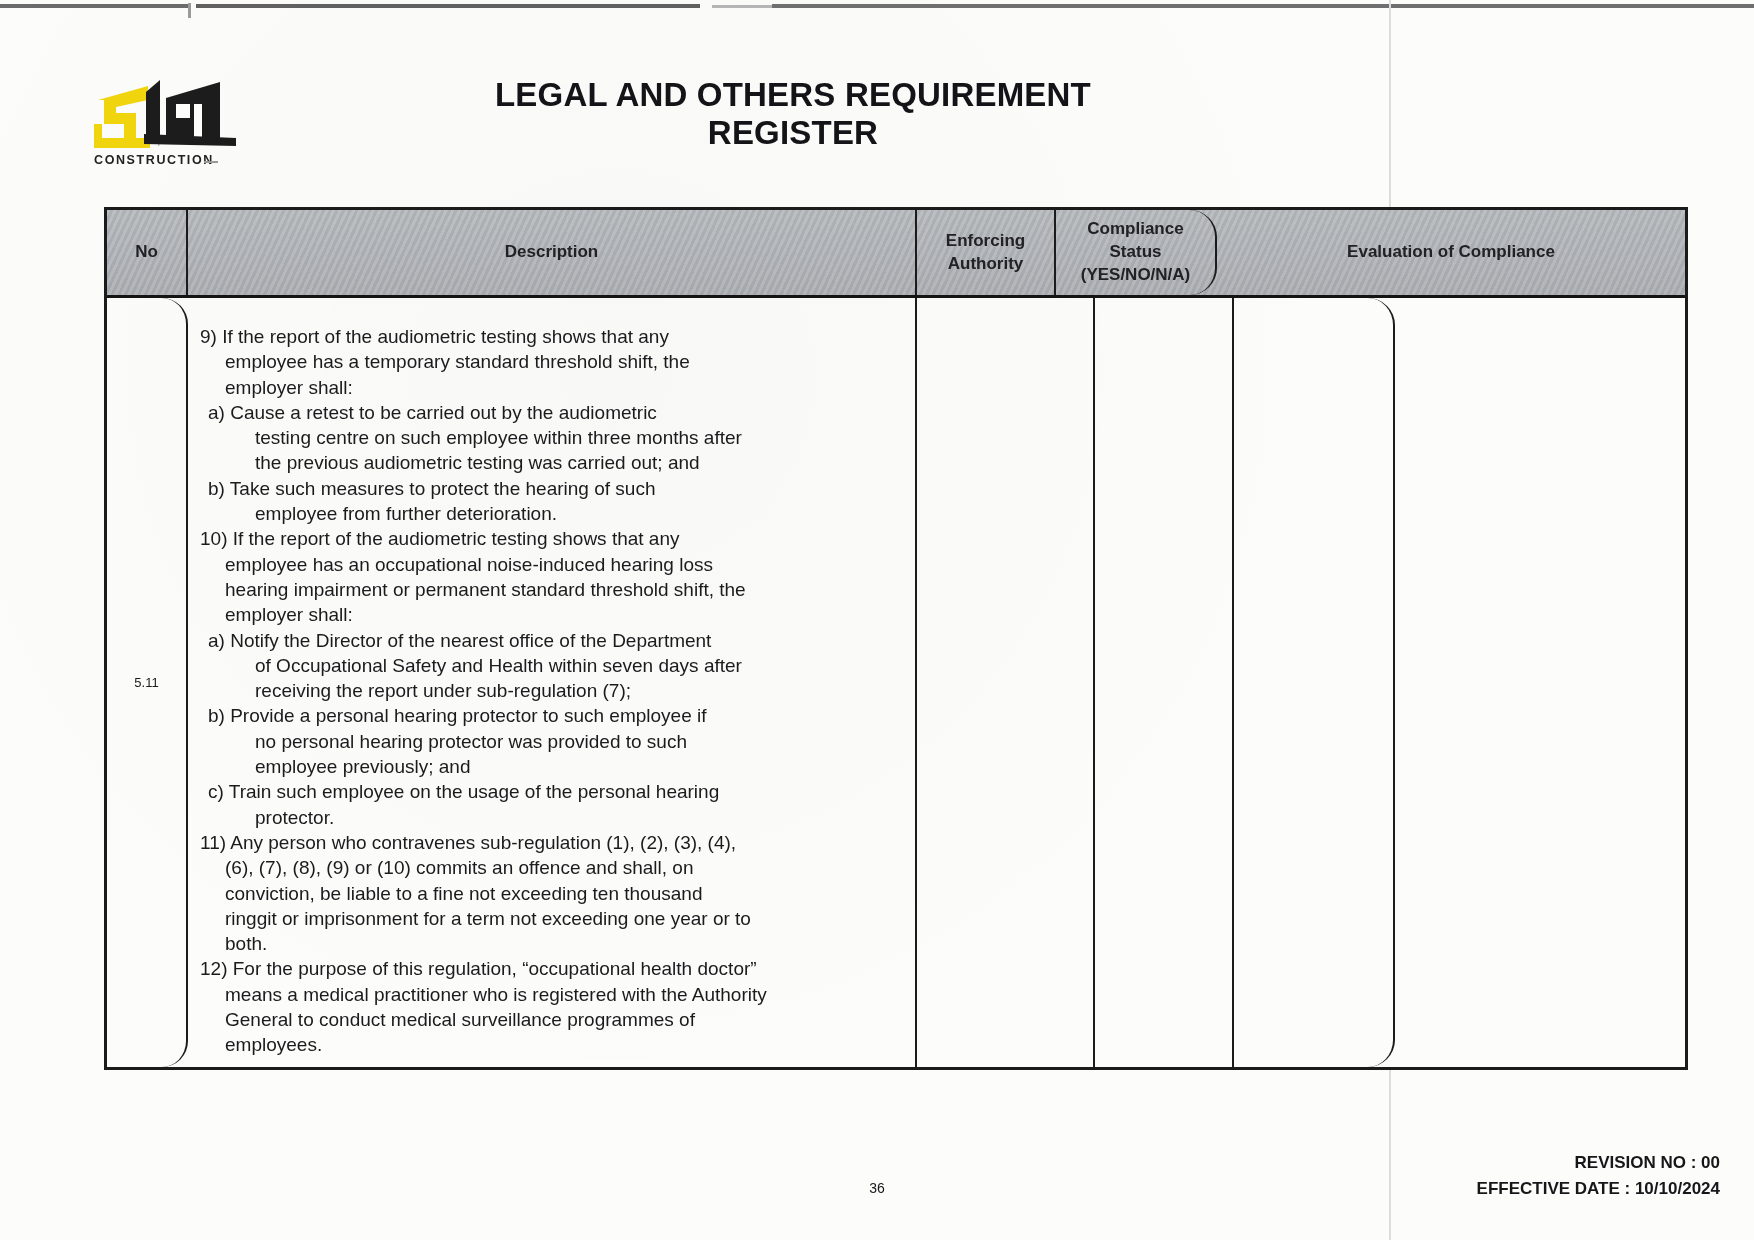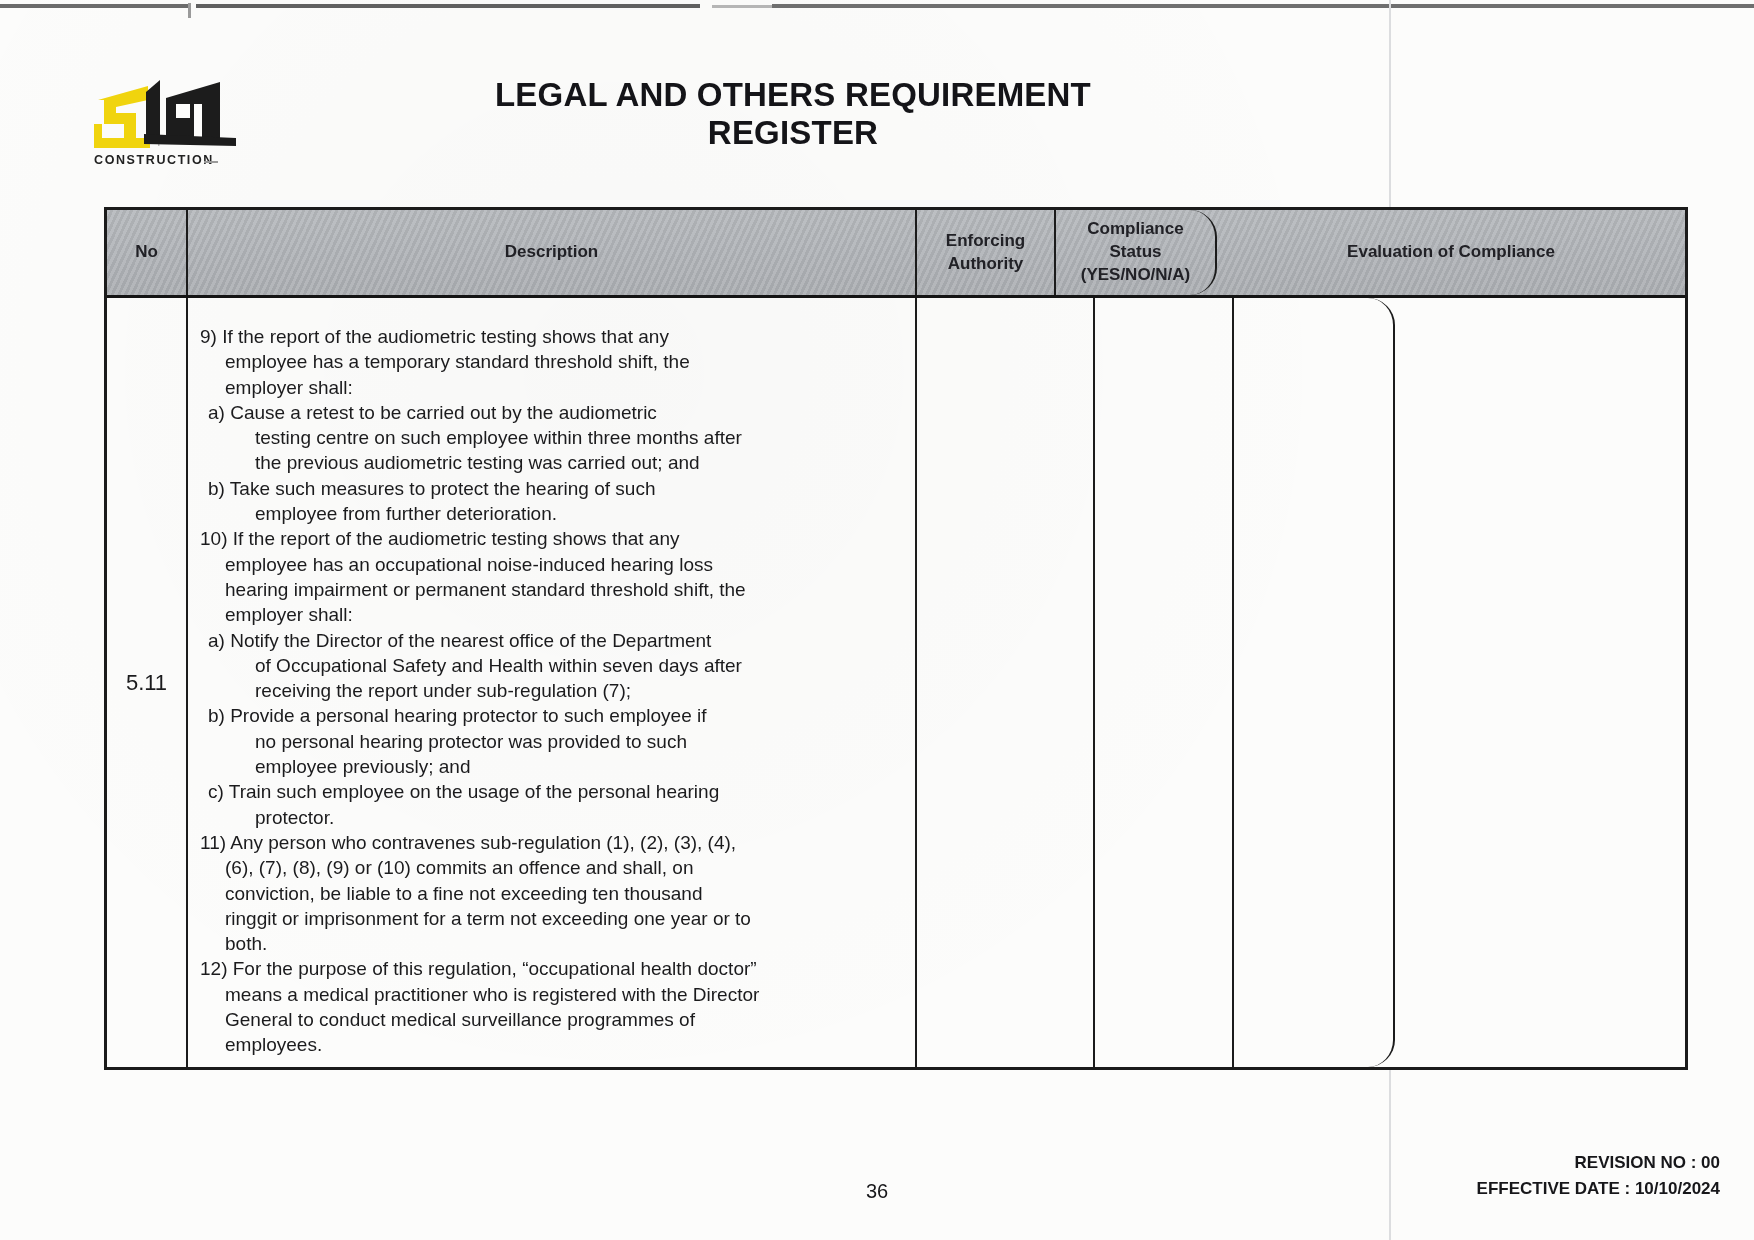--- a/index.html
+++ b/index.html
@@ -55,32 +55,32 @@
   .c-desc{width:729px;flex:0 0 729px;}
   .c-act{width:178px;flex:0 0 178px;}
   .c-enf{width:139px;flex:0 0 139px;}
   .c-comp{width:161px;flex:0 0 161px;border-radius:27px;}
   .c-eval{flex:1;}
   .hcell{
     display:flex;align-items:center;justify-content:center;
     text-align:center;font-weight:bold;font-size:17px;line-height:1.35;
     color:#212126;white-space:pre-line;padding:0 8px;
   }
-  .b-no{display:flex;align-items:center;justify-content:center;font-size:22px;color:#1b1b1d;}
+  .b-no{display:flex;align-items:center;justify-content:center;font-size:13px;color:#1b1b1d;border-radius:26px;}
   .desc-content{padding:26px 10px 0 0;}
   .line{font-size:19px;line-height:25.3px;color:#1b1b1d;}
   .i0{padding-left:12px;}
   .i1{padding-left:37px;}
   .i2{padding-left:20px;}
   .i3{padding-left:67px;}
 
   
   .page-number{
     position:absolute;left:0;right:0;top:1180px;
-    text-align:center;font-size:20px;color:#17171a;
+    text-align:center;font-size:14px;color:#17171a;
   }
   .revision-block{
     position:absolute;right:34px;top:1150px;
     text-align:right;font-size:17px;line-height:26px;
     font-weight:600;color:#17171a;
   }
 </style>
 </head>
 <body>
 
@@ -151,21 +151,21 @@
             <div class="line i3">no personal hearing protector was provided to such</div>
             <div class="line i3">employee previously; and</div>
             <div class="line i2">c) Train such employee on the usage of the personal hearing</div>
             <div class="line i3">protector.</div>
             <div class="line i0">11) Any person who contravenes sub-regulation (1), (2), (3), (4),</div>
             <div class="line i1">(6), (7), (8), (9) or (10) commits an offence and shall, on</div>
             <div class="line i1">conviction, be liable to a fine not exceeding ten thousand</div>
             <div class="line i1">ringgit or imprisonment for a term not exceeding one year or to</div>
             <div class="line i1">both.</div>
             <div class="line i0">12) For the purpose of this regulation, “occupational health doctor”</div>
-            <div class="line i1">means a medical practitioner who is registered with the Director</div>
+            <div class="line i1">means a medical practitioner who is registered with the Authority</div>
             <div class="line i1">General to conduct medical surveillance programmes of</div>
             <div class="line i1">employees.</div>
           </div>
       </div>
       <div class="cell c-act"></div>
       <div class="cell c-enf"></div>
       <div class="cell c-comp"></div>
       <div class="cell c-eval"></div>
     </div>
   </div>

